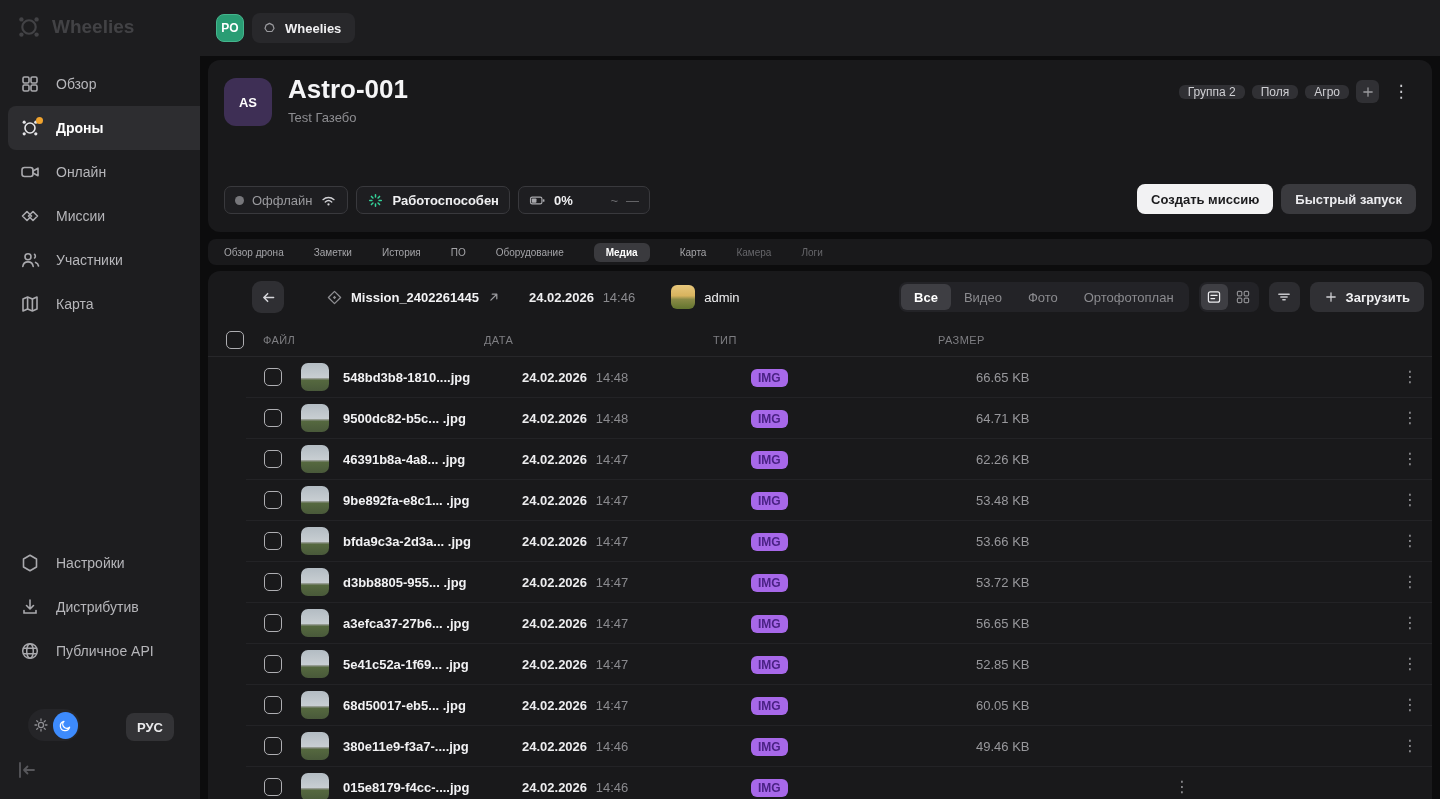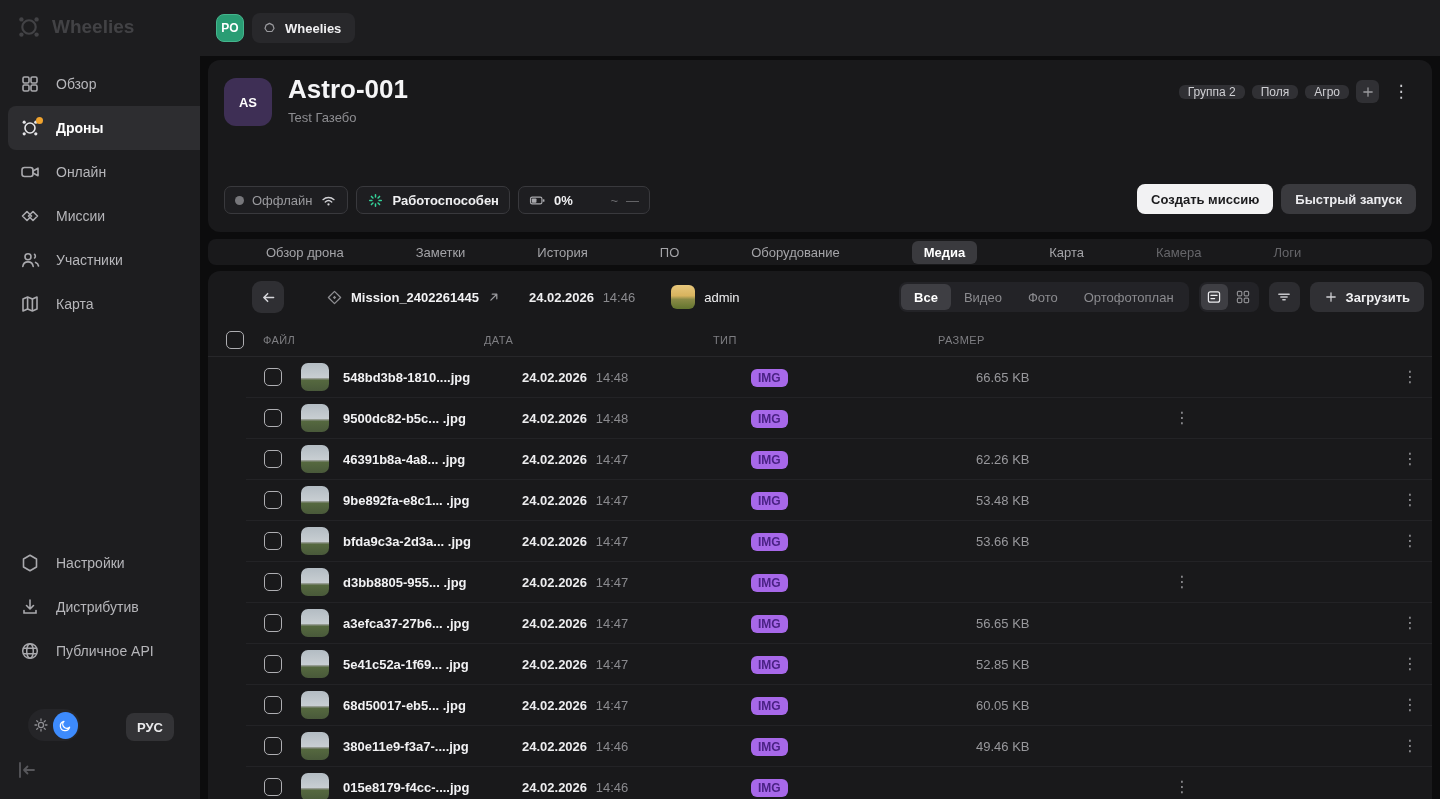--- a/index.html
+++ b/index.html
@@ -70,21 +70,21 @@
   .pill-batt .pct { color:#f0f0f2; font-weight:700; }
   .pill-batt .trail { margin-left:auto; color:#6d6d71; display:flex; gap:8px; font-size:13px; }
   .hdr-actions { position:absolute; right:16px; bottom:18px; display:flex; gap:8px; }
   .btn { height:30px; border-radius:8px; padding:0 14px; font-size:13px; font-weight:600; display:flex;
     align-items:center; justify-content:center; cursor:pointer; }
   .btn-primary { background:#f2f2f3; color:#1b1b1d; }
   .btn-dark { background:#3a3a3e; color:#ececef; }
 
   
   .tabs-card { top:183px; height:26px; display:flex; align-items:center; gap:30px; padding:0 16px; border-radius:8px; }
-  .tab { font-size:13px; color:#a4a4a8; cursor:pointer; white-space:nowrap;margin-left:42px; }
+  .tab { font-size:10px; color:#a4a4a8; cursor:pointer; white-space:nowrap; }
   .tab.active { background:#3a3a3e; color:#ffffff; font-weight:700; border-radius:6px; padding:4px 12px; }
   .tab.dim { color:#66666a; }
 
   
   .media-card { top:215px; height:560px; overflow:hidden; }
   .media-toolbar { display:flex; align-items:center; height:52px; padding:0 8px; gap:14px;margin-left:36px; }
   .back-btn { width:32px; height:32px; background:#2f2f33; border-radius:9px; color:#d6d6da;
     display:flex; align-items:center; justify-content:center; cursor:pointer; }
   .back-btn svg { width:17px; height:17px; }
   .mission-info { display:flex; align-items:center; gap:8px; margin-left:28px; cursor:pointer; }
@@ -418,20 +418,21 @@
           </div>
     <div class="c-file">
       <span class="thumb"></span>
       <span class="fname">9500dc82-b5c... .jpg</span>
     </div>
     <div class="c-date">
       <span class="d">24.02.2026</span>
       <span class="t">14:48</span>
     </div>
     <div><span class="badge-img">IMG</span></div>
+    <div class="c-size">64.71 KB</div>
     <div class="kebab">⋮</div>
   </div>
 
   <div class="trow">
     <div>
             <span class="checkbox"></span>
           </div>
     <div class="c-file">
       <span class="thumb"></span>
       <span class="fname">46391b8a-4a8... .jpg</span>
@@ -485,20 +486,21 @@
           </div>
     <div class="c-file">
       <span class="thumb"></span>
       <span class="fname">d3bb8805-955... .jpg</span>
     </div>
     <div class="c-date">
       <span class="d">24.02.2026</span>
       <span class="t">14:47</span>
     </div>
     <div><span class="badge-img">IMG</span></div>
+    <div class="c-size">53.72 KB</div>
     <div class="kebab">⋮</div>
   </div>
 
   <div class="trow">
     <div>
             <span class="checkbox"></span>
           </div>
     <div class="c-file">
       <span class="thumb"></span>
       <span class="fname">a3efca37-27b6... .jpg</span>

